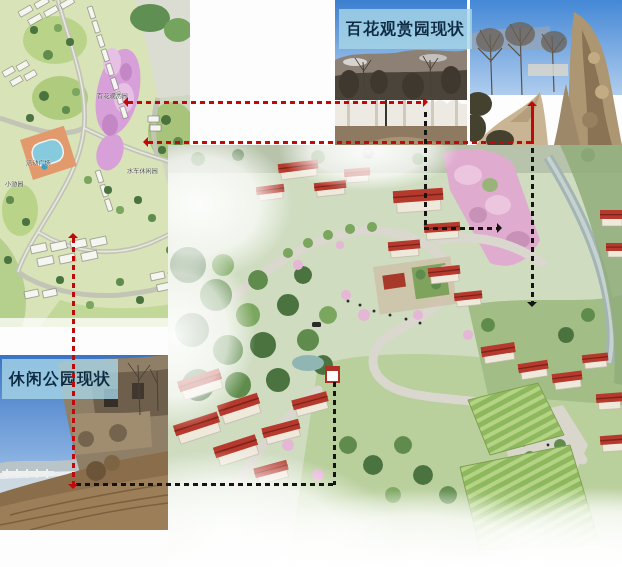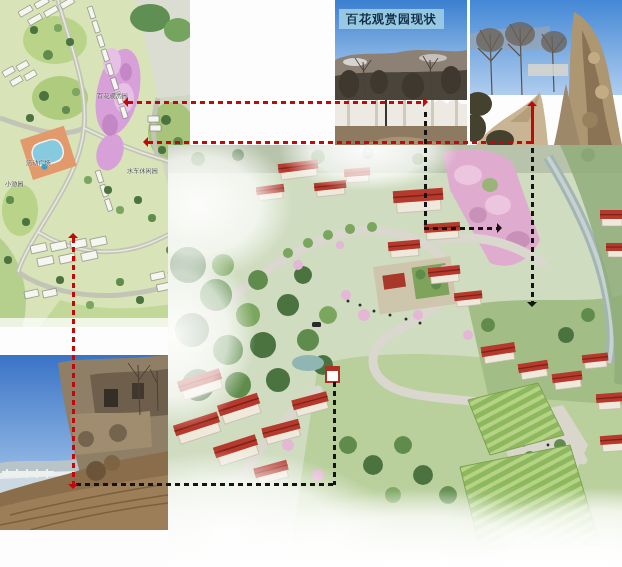--- a/index.html
+++ b/index.html
@@ -8,22 +8,22 @@
   .canvas *{box-sizing:border-box;}
   .layer{position:absolute;}
   .map{left:0;top:0;width:190px;height:327px;}
   .photo1{left:335px;top:0;width:132px;height:145px;}
   .photo2{left:470px;top:0;width:152px;height:145px;}
   .photo3{left:0;top:355px;width:168px;height:175px;}
   .render{left:168px;top:145px;width:454px;height:422px;}
   svg{display:block;}
 
   
-  .photo-label{position:absolute;z-index:30;font-weight:bold;font-size:12px;line-height:1;
-    letter-spacing:1px;padding:4px 7px;background:var(--label_bg);color:var(--label_text);}
+  .photo-label{position:absolute;z-index:30;font-weight:bold;font-size:16px;line-height:1;
+    letter-spacing:1px;padding:12px 7px;background:var(--label_bg);color:var(--label_text);}
   
   .map-label{position:absolute;z-index:20;font-size:10px;line-height:1;color:#3a3a3a;
     text-shadow:0 0 2px #fff,0 0 2px #fff;transform:scale(.62);transform-origin:left top;white-space:nowrap;}
 
   
   .dash-h{position:absolute;z-index:40;height:3px;
     background:repeating-linear-gradient(90deg,var(--c) 0 5px,transparent 5px 9px);}
   .dash-v{position:absolute;z-index:40;width:3px;
     background:repeating-linear-gradient(180deg,var(--c) 0 5px,transparent 5px 9px);}
   .solid-v{position:absolute;z-index:40;width:3px;background:var(--c);}
@@ -574,20 +574,21 @@
       <ellipse cx="8" cy="190" rx="80" ry="95" fill="url(#fog)"></ellipse>
       <ellipse cx="200" cy="6" rx="90" ry="40" fill="url(#fog)"></ellipse>
       <ellipse cx="60" cy="390" rx="170" ry="85" fill="url(#fog)"></ellipse>
       <ellipse cx="250" cy="420" rx="190" ry="75" fill="url(#fog)"></ellipse>
       <ellipse cx="430" cy="408" rx="130" ry="65" fill="url(#fog)"></ellipse>
       <rect y="340" width="454" height="82" fill="url(#fogv)"></rect>
     </svg>
   </div>
 
   <div class="photo-label" style="left:339px;top:9px">百花观赏园现状</div>
+  <div class="photo-label" style="left:2px;top:359px">休闲公园现状</div>
 
   <div class="dash-h red" style="left:128px;top:101px;width:296px"></div>
   <div class="arr a-left red" style="left:118px;top:97px"></div>
   <div class="arr a-right red" style="left:423px;top:97px"></div>
 
   <div class="dash-h red" style="left:148px;top:141px;width:385px"></div>
   <div class="arr a-left red" style="left:138px;top:137px"></div>
   <div class="solid-v red" style="left:531px;top:106px;height:38px"></div>
   <div class="arr a-up red" style="left:527px;top:96px"></div>
 

